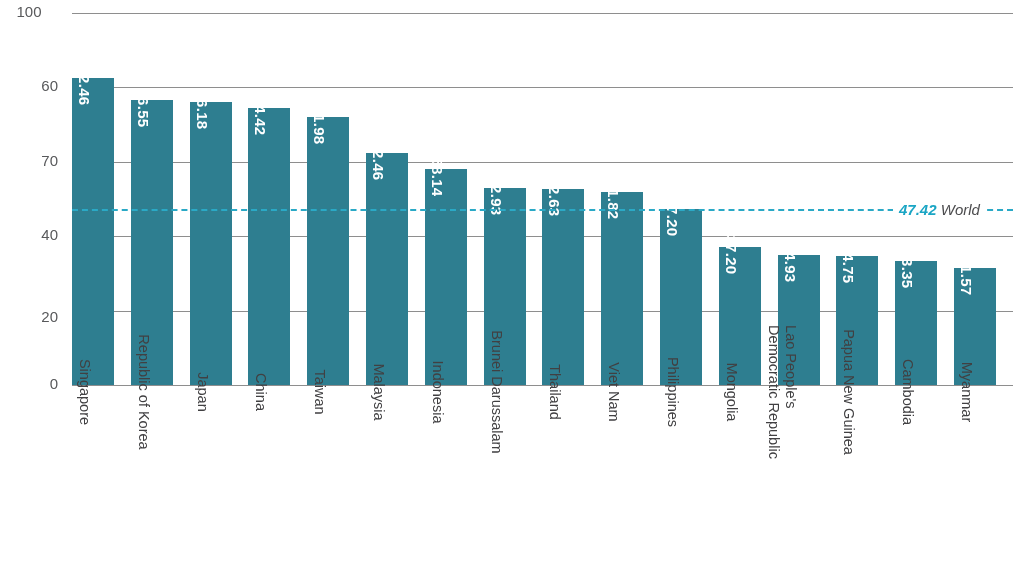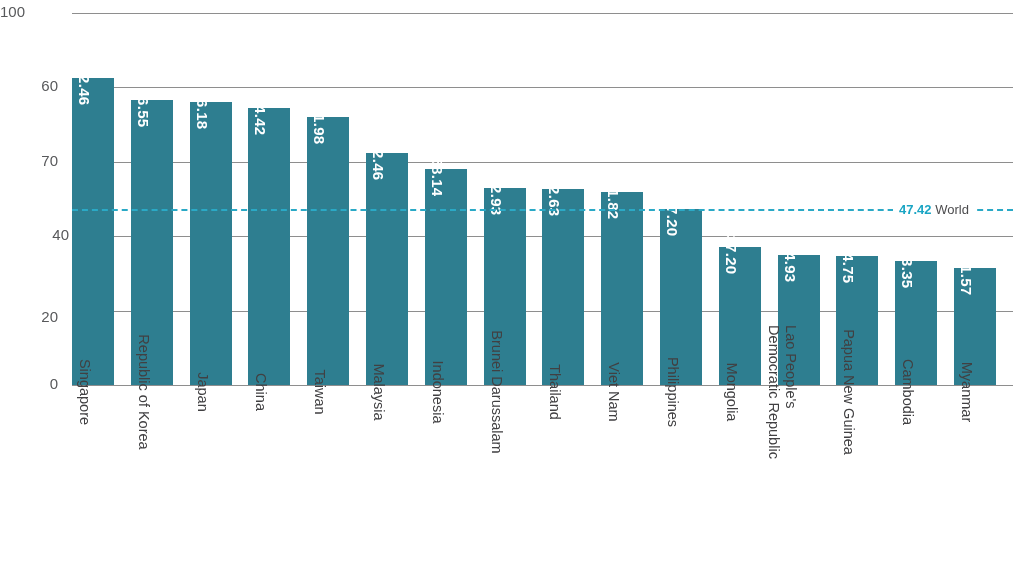--- a/index.html
+++ b/index.html
@@ -60,23 +60,24 @@
     position:absolute;left:0;height:0;
     width:941px;
     border-top:2px dashed #2aa9c6;
     z-index:5;
   }
   .reflabel{
     position:absolute;
     z-index:6;
     background:#ffffff;
     padding:0 6px;
-    font-size:13px;
+    font-size:15px;
     white-space:nowrap;
     transform:translateY(-50%);
+    font-style:italic;
   }
   .reflabel .refval{color:#1aa5c4;font-weight:bold;}
   .reflabel .refname{color:#4c4c4e;}
 
   
   .catlabels{
     position:absolute;left:72px;top:392px;width:941px;height:172px;
   }
   .catslot{
     position:absolute;top:0;width:42px;height:172px;
@@ -95,24 +96,24 @@
   .catlabel .l2{display:block;}
 </style>
 </head>
 <body>
 
 <div id="chart-root">
 
   <div class="ytick-wrap" id="yaxis">
       <div style="position: absolute; left: 0px; width: 58px; text-align: right; top: 375px;">0</div>
       <div style="position: absolute; left: 0px; width: 58px; text-align: right; top: 300.6px; margin-top: 7px;">20</div>
-      <div style="position: absolute; left: 0px; width: 58px; text-align: right; top: 226.2px; margin-left: 11px;">40</div>
+      <div style="position: absolute; left: 0px; width: 58px; text-align: right; top: 226.2px;">40</div>
       <div style="position: absolute; left: 0px; width: 58px; text-align: right; top: 151.8px;">70</div>
       <div style="position: absolute; left: 0px; width: 58px; text-align: right; top: 77.4px;">60</div>
-      <div style="position: absolute; left: 0px; width: 58px; text-align: left; top: 3px;">100</div>
+      <div style="position: absolute; left: 0px; width: 58px; text-align: center; top: 3px;">100</div>
     </div>
 
   <div class="plot">
     <div id="gridlines">
         <div class="gridline zero" style="top: 372px;"></div>
         <div class="gridline" style="top: 297.6px;"></div>
         <div class="gridline" style="top: 223.2px;"></div>
         <div class="gridline" style="top: 148.8px;"></div>
         <div class="gridline" style="top: 74.4px;"></div>
         <div class="gridline" style="top: 0px;"></div>

